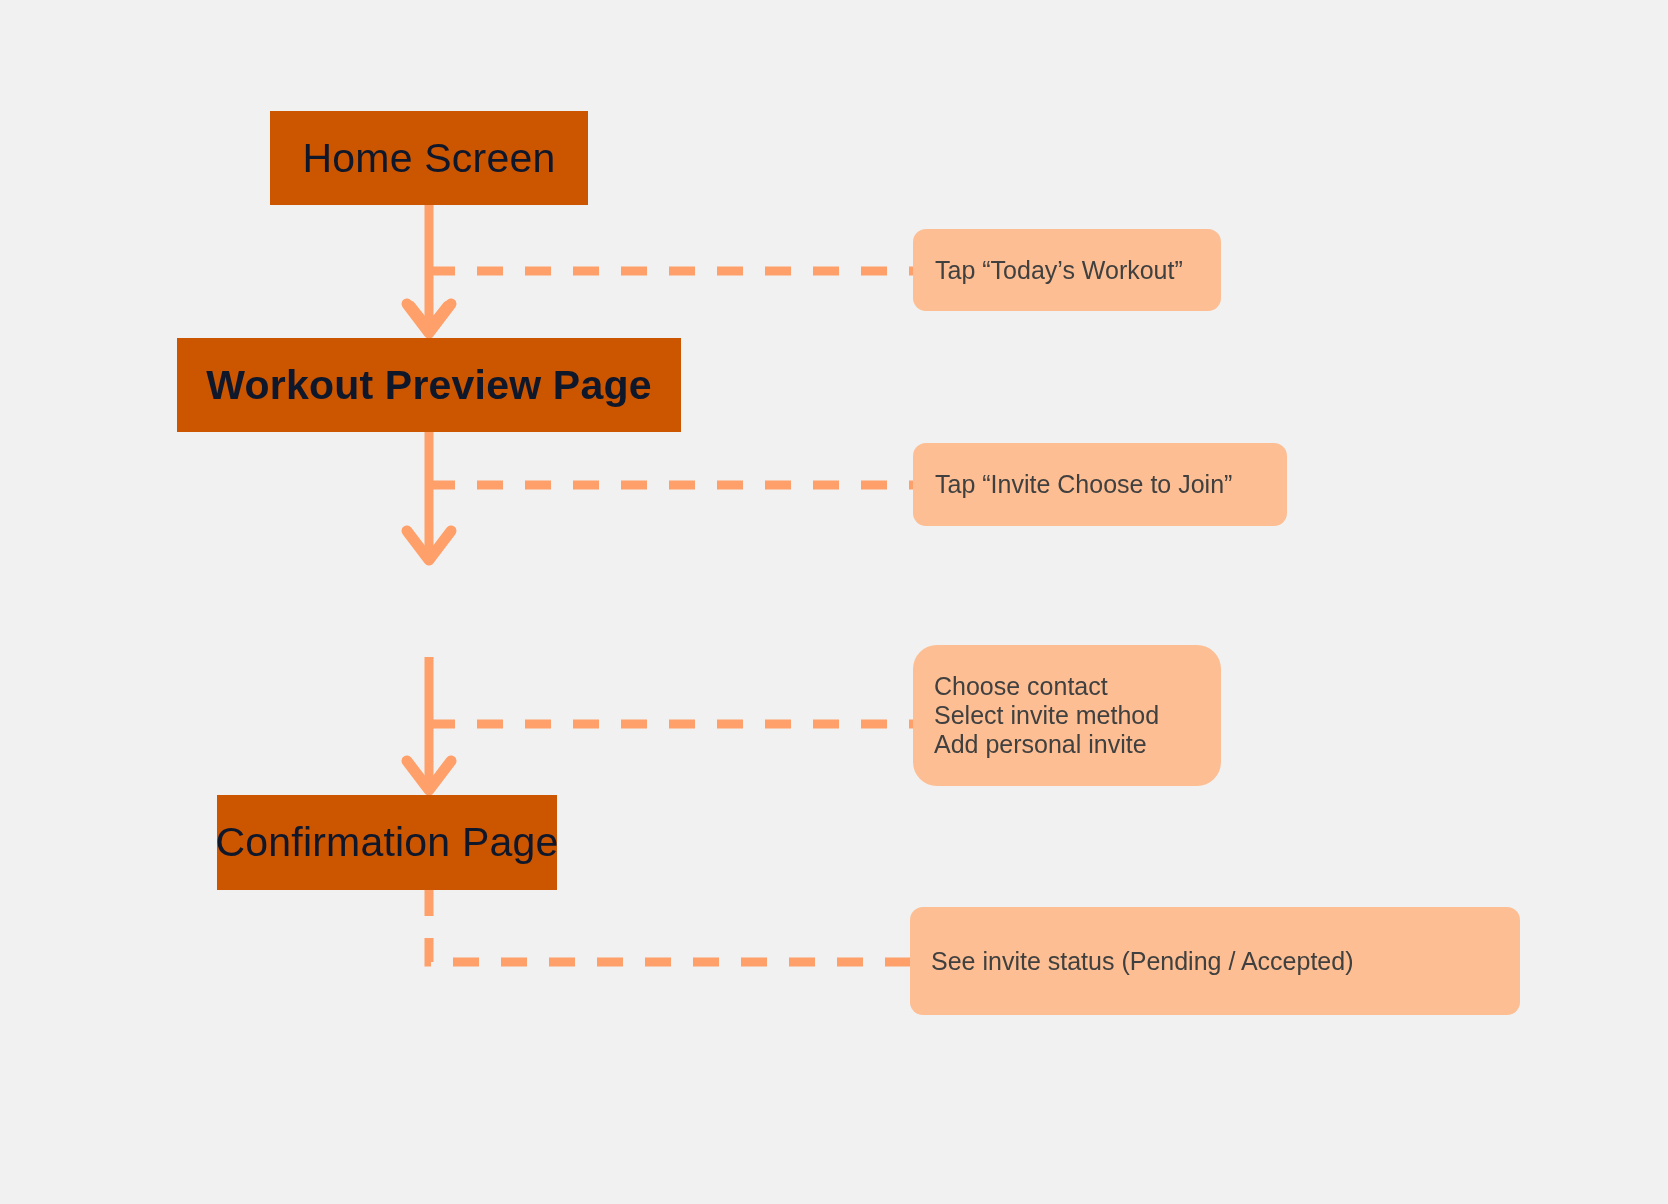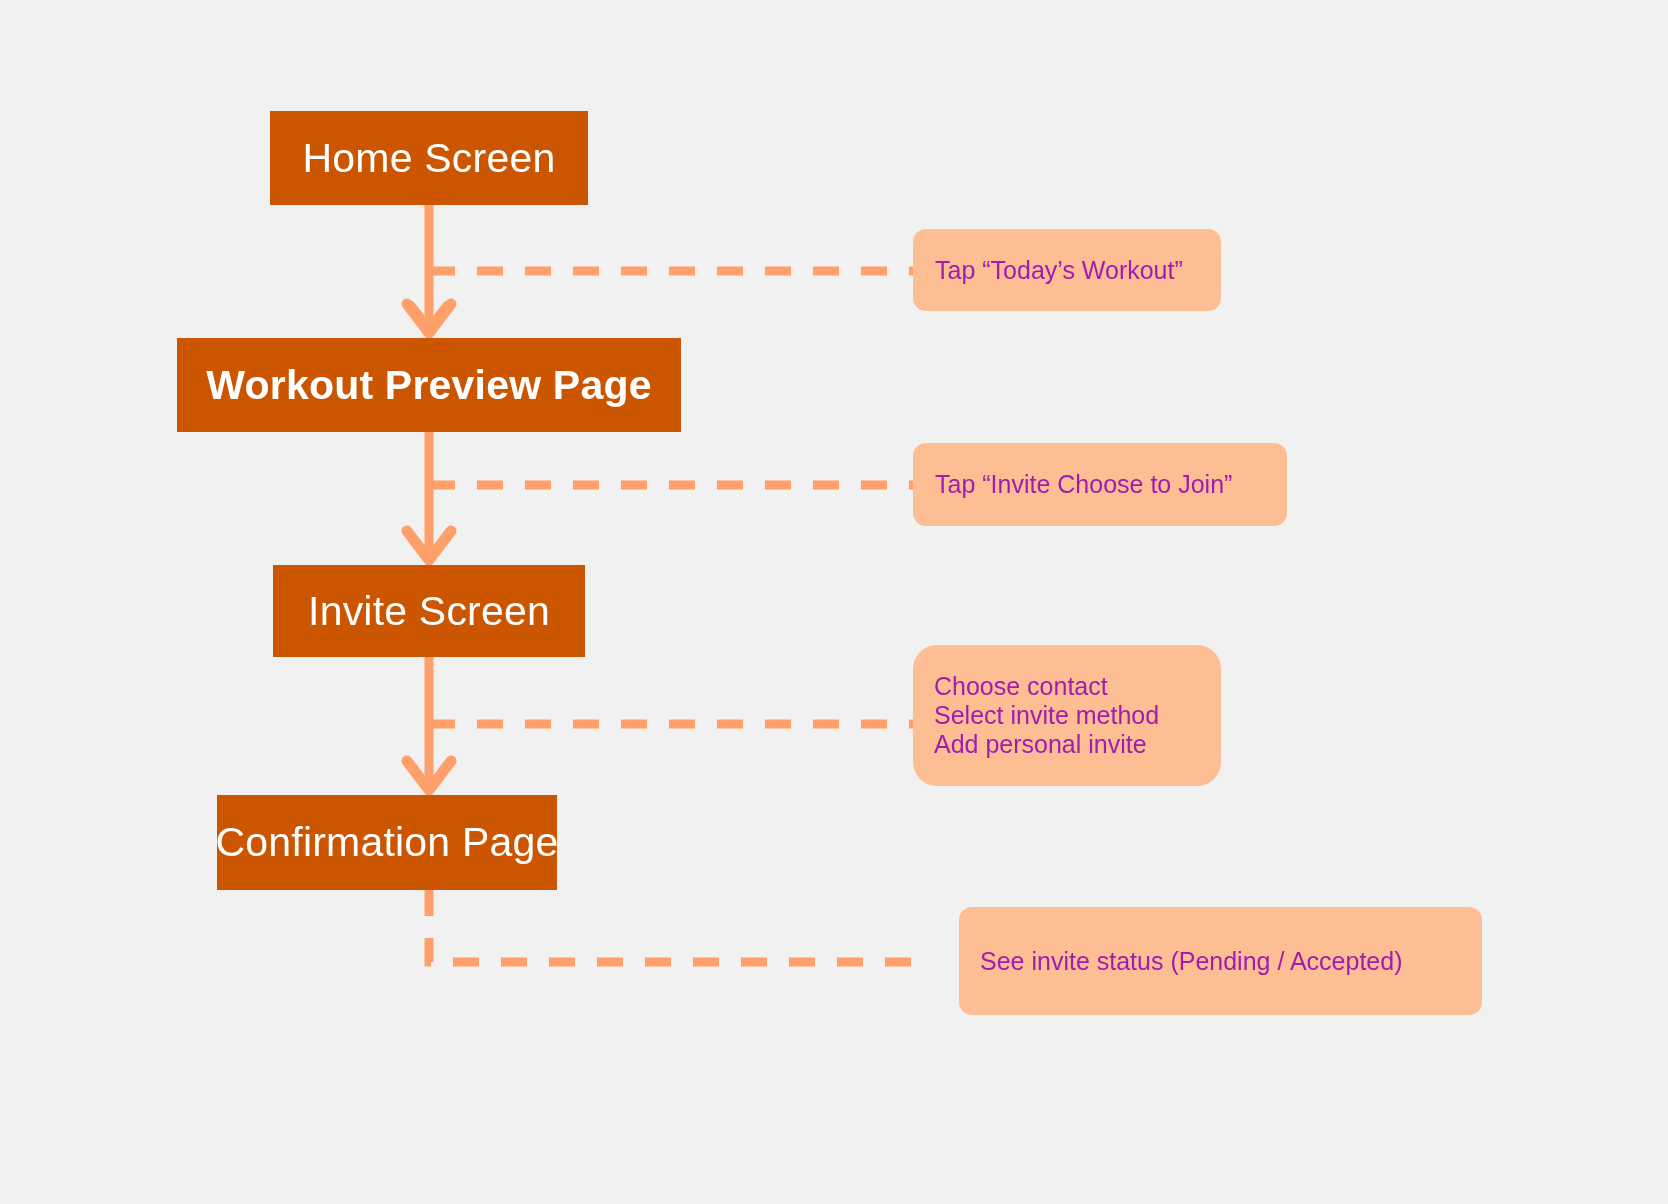--- a/index.html
+++ b/index.html
@@ -26,57 +26,57 @@
     top: 0;
     width: 1668px;
     height: 1204px;
     pointer-events: none;
   }
 
   
   .node {
     position: absolute;
     background: #CC5500;
-    color: #ffffff;
+    color: #0f172a;
     display: flex;
     align-items: center;
     justify-content: center;
     font-size: 41px;
     font-weight: 400;
     letter-spacing: 0.2px;
     white-space: nowrap;
     box-sizing: border-box;
   }
 
   .node-home      { left: 270px; top: 111px;  width: 318px; height: 94px; }
   .node-preview   { left: 177px; top: 338px;  width: 504px; height: 94px; font-weight: bold; }
   .node-invite    { left: 273px; top: 565px;  width: 312px; height: 92px; }
   .node-confirm   { left: 217px; top: 795px;  width: 340px; height: 95px; }
 
   
   .note {
     position: absolute;
     background: #FCBE92;
-    color: #a21caf;
+    color: #404040;
     border-radius: 13px;
     box-sizing: border-box;
     display: flex;
     flex-direction: column;
     justify-content: center;
     padding: 16px 22px;
     font-size: 25px;
     line-height: 29px;
     white-space: nowrap;
   }
   .note-line { display: block; }
 
   .note-1 { left: 913px; top: 229px; width: 308px; height: 82px; }
   .note-2 { left: 913px; top: 443px; width: 374px; height: 83px; }
   .note-3 { left: 913px; top: 645px; width: 308px; height: 141px; padding-left: 21px; border-radius: 24px; }
-  .note-4 { left: 959px; top: 907px; width: 523px; height: 108px; padding-left: 21px; }
+  .note-4 { left: 910px; top: 907px; width: 610px; height: 108px; padding-left: 21px; }
   .note-3 .note-line, .note-4 .note-line { line-height: 29px; }
 </style>
 </head>
 <body>
 
 <div id="canvas">
 
   <svg id="connectors" viewBox="0 0 1668 1204" xmlns="http://www.w3.org/2000/svg">
 
     <g>
@@ -105,23 +105,20 @@
   </svg>
 
   <div class="node node-home">
     <span>Home Screen</span>
   </div>
 
   <div class="node node-preview">
     <span>Workout Preview Page</span>
   </div>
 
-  <div class="node node-invite">
-    <span>Invite Screen</span>
-  </div>
 
   <div class="node node-confirm">
     <span>Confirmation Page</span>
   </div>
 
   <div class="note note-1">
     <span class="note-line">Tap “Today’s Workout”</span>
   </div>
 
   <div class="note note-2">

